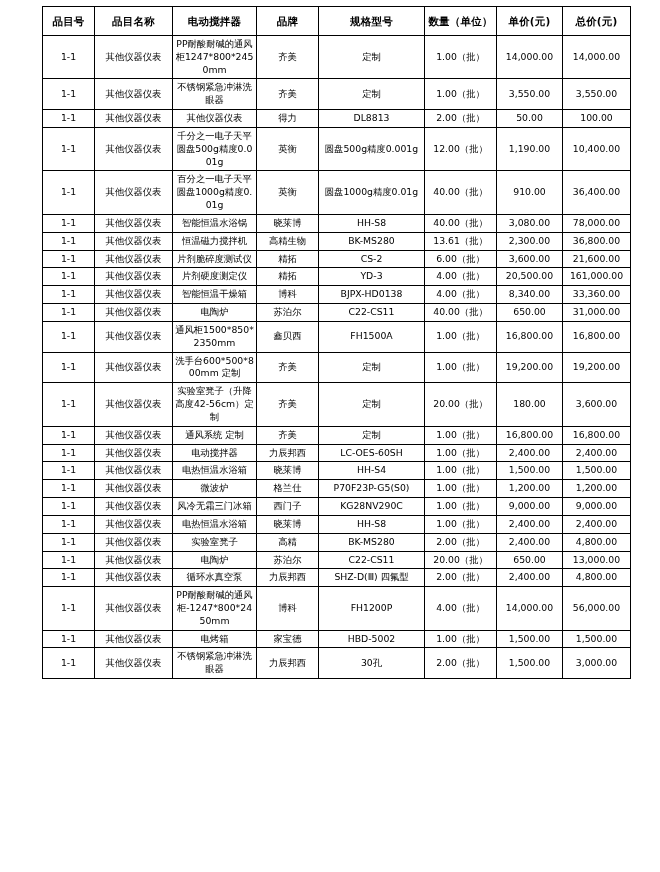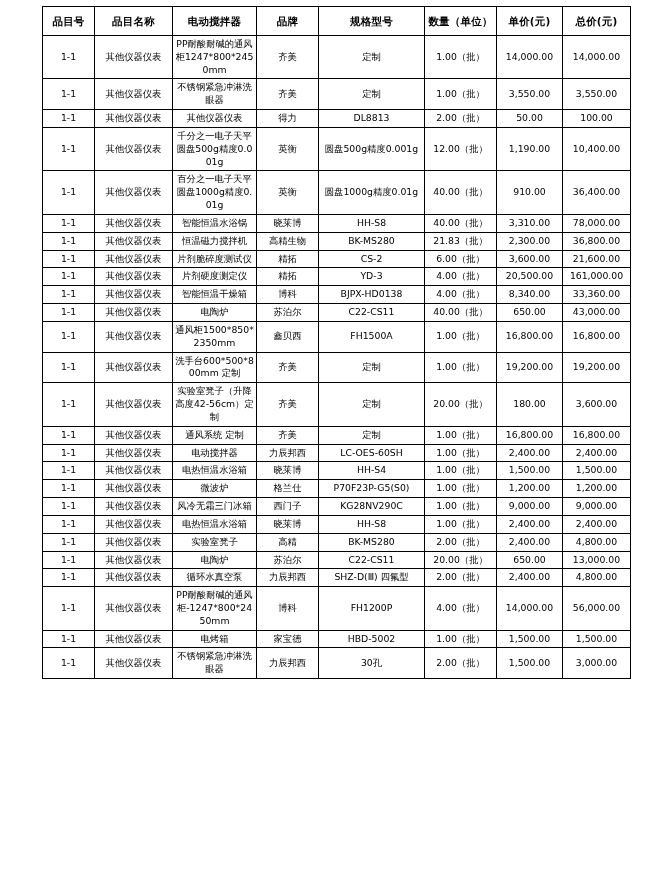--- a/index.html
+++ b/index.html
@@ -138,30 +138,30 @@
           <td class="price">910.00</td>
           <td class="total">36,400.00</td>
         </tr>
         <tr>
           <td class="no">1-1</td>
           <td class="name">其他仪器仪表</td>
           <td class="target">智能恒温水浴锅</td>
           <td class="brand">晓莱博</td>
           <td class="spec">HH-S8</td>
           <td class="num">40.00（批）</td>
-          <td class="price">3,310.00</td>
+          <td class="price">3,080.00</td>
           <td class="total">78,000.00</td>
         </tr>
         <tr>
           <td class="no">1-1</td>
           <td class="name">其他仪器仪表</td>
           <td class="target">恒温磁力搅拌机</td>
           <td class="brand">高精生物</td>
           <td class="spec">BK-MS280</td>
-          <td class="num">21.83（批）</td>
+          <td class="num">13.61（批）</td>
           <td class="price">2,300.00</td>
           <td class="total">36,800.00</td>
         </tr>
         <tr>
           <td class="no">1-1</td>
           <td class="name">其他仪器仪表</td>
           <td class="target">片剂脆碎度测试仪</td>
           <td class="brand">精拓</td>
           <td class="spec">CS-2</td>
           <td class="num">6.00（批）</td>
@@ -189,21 +189,21 @@
           <td class="total">33,360.00</td>
         </tr>
         <tr>
           <td class="no">1-1</td>
           <td class="name">其他仪器仪表</td>
           <td class="target">电陶炉</td>
           <td class="brand">苏泊尔</td>
           <td class="spec">C22-CS11</td>
           <td class="num">40.00（批）</td>
           <td class="price">650.00</td>
-          <td class="total">43,000.00</td>
+          <td class="total">31,000.00</td>
         </tr>
         <tr>
           <td class="no">1-1</td>
           <td class="name">其他仪器仪表</td>
           <td class="target">通风柜1500*850*2350mm</td>
           <td class="brand">鑫贝西</td>
           <td class="spec">FH1500A</td>
           <td class="num">1.00（批）</td>
           <td class="price">16,800.00</td>
           <td class="total">16,800.00</td>

